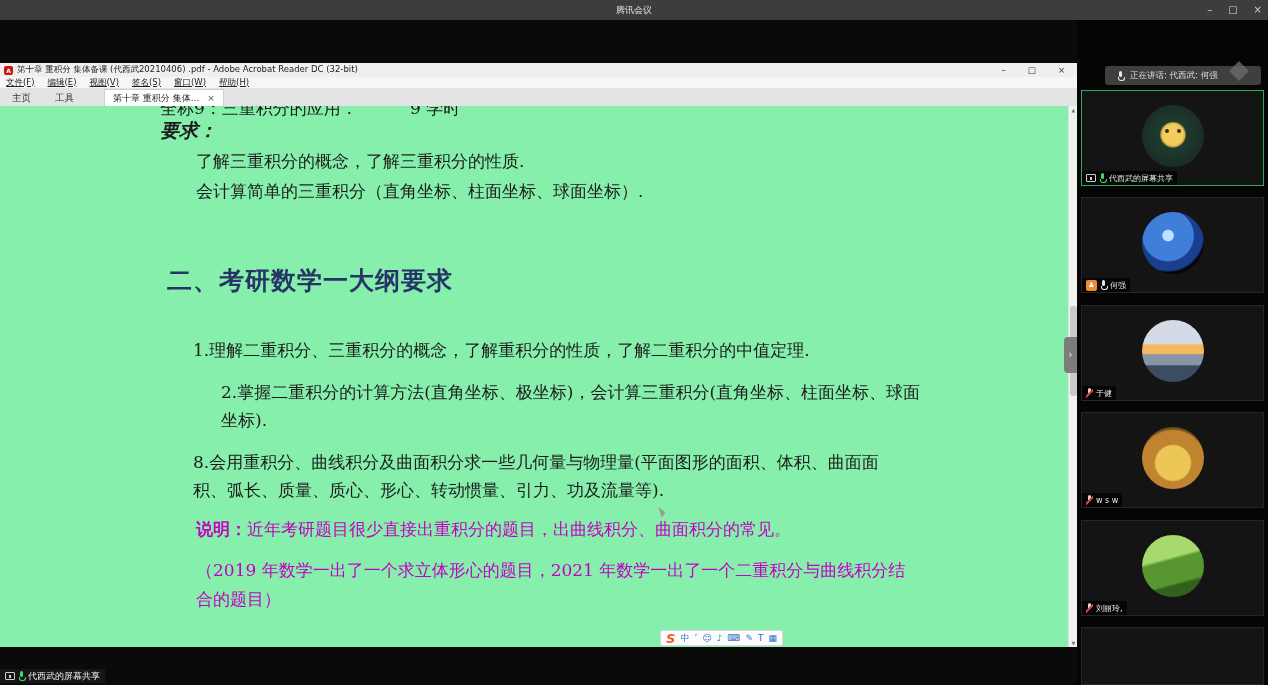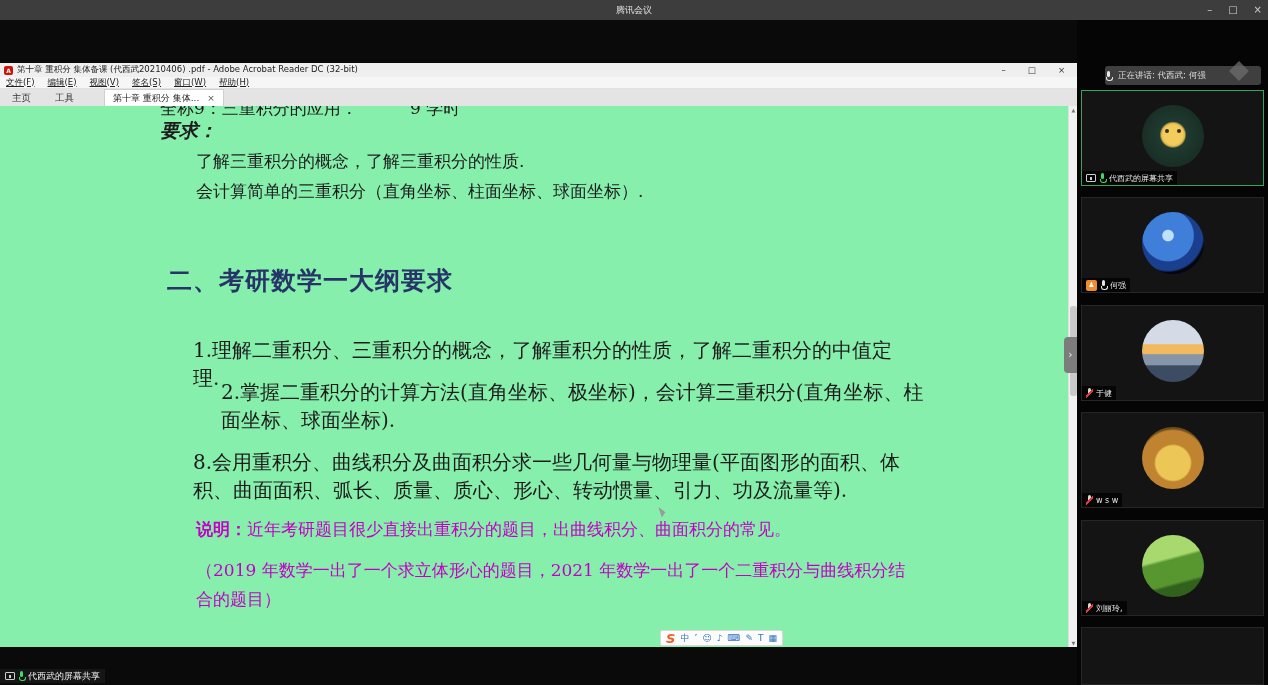--- a/index.html
+++ b/index.html
@@ -45,21 +45,21 @@
   .docarea { position:absolute; top:43px; left:0; right:0; bottom:0; background:#86efac; overflow:hidden;
              font-family:"DejaVu Serif","Liberation Serif",serif; color:#1c1c1c; }
   .line { position:absolute; white-space:nowrap; font-size:17px; }
   .clip-line { top:-9px; left:160px; }
   .clip-right { position:absolute; left:250px; }
   .req-label { top:12px; left:160px; font-weight:bold; font-size:19px;font-style:italic; }
   .req1 { top:44px; left:196px; }
   .req2 { top:74px; left:196px; }
   .heading { top:158px; left:167px; font-size:25px; font-weight:bold; color:#263468;
              font-family:"DejaVu Sans","Liberation Sans",sans-serif; letter-spacing:1px; }
-  .item { position:absolute; left:193px; width:708px; font-size:20px; line-height:28px; white-space:normal; }
+  .item { position:absolute; left:193px; width:708px; font-size:17px; line-height:28px; white-space:normal; }
   .item1 { top:230px; }
   .item2 { top:272px;margin-left:28px; }
   .item3 { top:342px; }
   .note { position:absolute; top:412px; left:196px; font-size:17px; color:#c400c4; white-space:nowrap; }
   .note b { font-weight:bold; }
   .paren { position:absolute; top:450px; left:196px; width:716px; font-size:17px; line-height:29px; color:#c400c4; }
 
   .mouse-cursor { position:absolute; top:400px; left:660px; width:0; height:0;
                   border-left:5px solid #9a9a9a; border-bottom:4px solid transparent;
                   border-top:7px solid transparent; transform:rotate(-18deg); }
@@ -76,21 +76,21 @@
   
   .imebar { position:absolute; left:660px; top:524px; height:16px; background:#fcfcfc; border:1px solid #d8d8d8;
             border-radius:2px; display:flex; align-items:center; gap:5px; padding:0 5px;
             font-family:"DejaVu Sans",sans-serif; }
   .ime-logo { color:#f15a22; font-weight:bold; font-style:italic; font-size:13px; }
   .ime-ic { color:#2f6fc1; font-size:9px; line-height:14px; }
 
   
   .sidebar { position:absolute; top:20px; left:1077px; width:191px; height:665px; background:#050505; }
   .speak-pill { position:absolute; top:46px; left:28px; width:156px; height:19px; background:#3f3f3f;
-                border-radius:3px; display:flex; align-items:center; gap:6px; padding:0 0; }
+                border-radius:3px; display:flex; align-items:center; gap:6px; padding:0 12px; }
   .speak-pill .txt { font-size:8.5px; color:#dedede; white-space:nowrap; overflow:hidden; }
   .pointer-artifact { position:absolute; top:44px; left:155px; width:14px; height:14px; background:#6e6e6e;
                       transform:rotate(45deg); opacity:.75; }
 
   .tile { position:absolute; left:4px; width:183px; height:96px; background:#141414; border:1px solid #262626; }
   .tile1 { top:70px; border:1px solid #2fa85c; }
   .tile2 { top:177px; } .tile3 { top:285px; } .tile4 { top:392px; } .tile5 { top:500px; }
   .tile6 { top:607px; height:58px; }
   .avatar { position:absolute; left:50%; top:14px; transform:translateX(-50%); width:62px; height:62px;
             border-radius:50%; }

